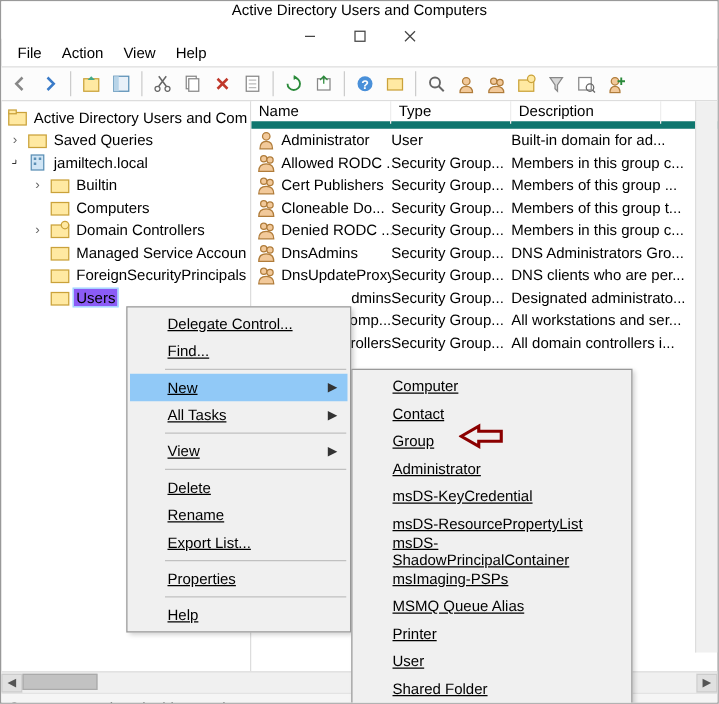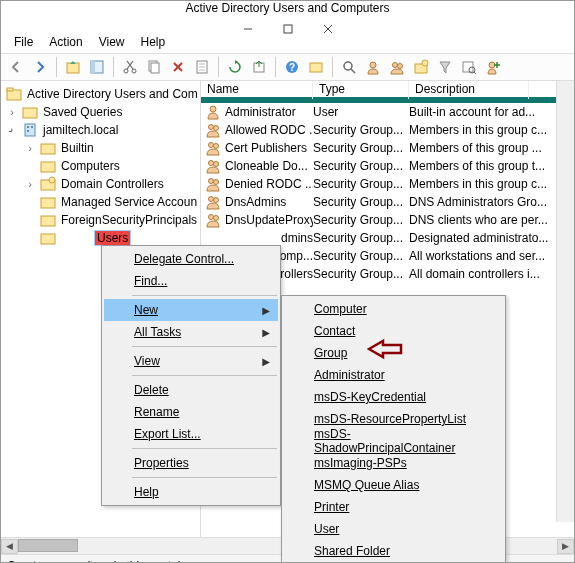--- a/index.html
+++ b/index.html
@@ -18,21 +18,21 @@
   .toolbar { display: flex; align-items: center; height: 28px; padding: 2px 4px; border-top: 1px solid #ddd; border-bottom: 1px solid #ddd; gap: 2px; background: #fcfcfc; }
   .tb { width: 22px; height: 22px; display: flex; align-items: center; justify-content: center; }
   .tb svg { display: block; }
   .tsep { width: 1px; height: 20px; background: #ccc; margin: 0 3px; }
 
   .workspace { display: flex; height: 456px; position: relative; }
   .tree { width: 200px; border-right: 1px solid #ddd; padding: 4px 0; overflow: hidden; }
   .tnode { display: flex; align-items: center; height: 18px; padding: 1px 0; white-space: nowrap; }
   .tw { width: 14px; text-align: center; color: #666; font-size: 11px; flex-shrink: 0; }
   .tic { width: 16px; height: 16px; margin: 0 3px; flex-shrink: 0; }
-  .tnode.selected span.lbl { background: #ef4444; outline: 1px solid #99d1ff; padding: 0 2px; margin-left: 36px; }
+  .tnode.selected span.lbl { background: #8b5cf6; outline: 1px solid #99d1ff; padding: 0 2px; }
   .lbl { padding: 0 2px; }
 
   .listarea { flex: 1; display: flex; flex-direction: column; overflow: hidden; }
   .lhdr { display: flex; height: 22px; border-bottom: 6px solid #0f766e; font-size: 12px; align-items: center; background: #fff; }
   .lhdr > div { padding: 3px 6px; border-right: 1px solid #eee; }
   .lrows { flex: 1; overflow: hidden; }
   .lrow { display: flex; height: 18px; align-items: center; font-size: 12px; white-space: nowrap; }
   .lrow .c0 { display: flex; align-items: center; }
   .lrow .ic { width: 16px; height: 16px; margin: 0 4px; flex-shrink: 0; }
   .col0 { width: 112px; overflow: hidden; text-overflow: ellipsis; }
@@ -304,21 +304,21 @@
     <div class="lrows" id="list-rows">
         <div class="lrow">
           <div class="c0 col0">
             <svg class="ic" viewBox="0 0 16 16">
               <circle cx="8" cy="5" r="3" class="usr1"></circle>
               <path d="M3 15 Q3 9 8 9 Q13 9 13 15 Z" class="usr1"></path>
             </svg>
             <span>Administrator</span>
           </div>
           <div class="col1">User</div>
-          <div class="col2">Built-in account for ad...</div>
+          <div class="col2">Built-in domain for ad...</div>
         </div>
         <div class="lrow">
           <div class="c0 col0">
             <svg class="ic" viewBox="0 0 16 16">
               <circle cx="6" cy="5" r="2.5" class="usr1"></circle>
               <circle cx="11" cy="6" r="2.5" class="usr1"></circle>
               <path d="M2 15 Q2 9 8 9 Q14 9 14 15 Z" class="usr1"></path>
             </svg>
             <span>Allowed RODC ...</span>
           </div>

